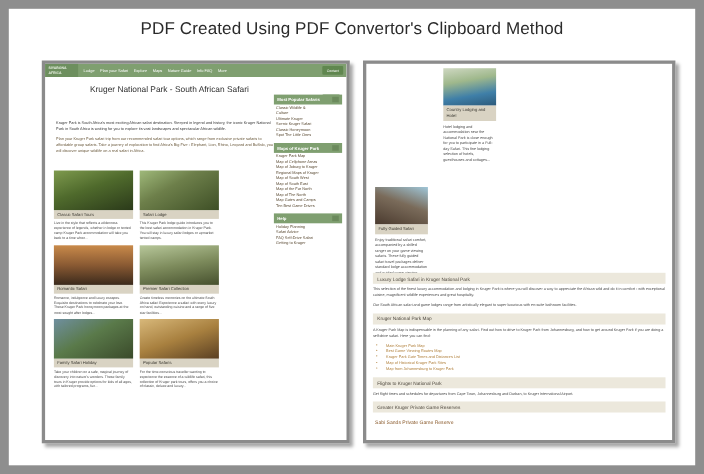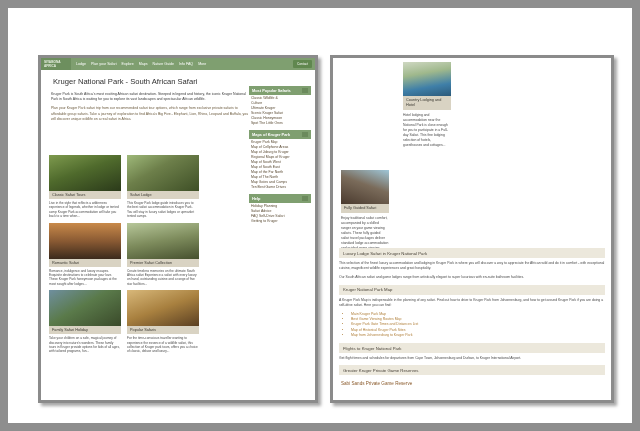--- a/index.html
+++ b/index.html
@@ -50,22 +50,22 @@
   }
   .nav-items { display: flex; gap: 5px; padding-left: 5px; flex: 1; }
   .nav-items span { font-size: 3.6px; color: #ffffff; white-space: nowrap; }
   .nav-btn {
     background: #60874f; color: #fff; font-size: 3.2px;
     padding: 2px 4px; margin-right: 3px; border-radius: 1px;
   }
 
   .lp-body { position: absolute; left: 0; top: 12px; right: 0; bottom: 0; }
   .lp-title {
-    font-size: 7.6px; color: #2f2f2f;
-    padding: 7px 60px 6px 12px; font-weight: normal;
+    text-align: center; font-size: 7.6px; color: #2f2f2f;
+    padding: 7px 60px 24px 12px; font-weight: normal;
   }
   .lp-menu-btn {
     position: absolute; right: 6px; top: 16px;
     background: #6f9560; color: #fff; font-size: 3.2px;
     padding: 2px 4px; border-radius: 1px;
   }
   .lp-intro { padding: 0 64px 0 10px; }
   .lp-intro p {
     font-size: 3.5px; line-height: 5.2px; color: #6c5b3e;
     margin-bottom: 4px; text-align: left;
@@ -120,20 +120,21 @@
   .sec-ul { margin: 0 0 5px 12px; }
   .sec-ul li { font-size: 3.5px; line-height: 5.2px; color: #b07f3a; }
   .sabi { font-size: 4.6px; color: #8a5a2b; padding: 3px 2px 0 2px; }
 </style>
 </head>
 <body>
 
 <div class="screen">
   <div class="paper">
 
+    <div class="doc-title">PDF Created Using PDF Convertor's Clipboard Method</div>
 
     <div class="page" id="page-left">
 
       <div class="navbar">
         <div class="logo">SIYABONA AFRICA</div>
         <div class="nav-items">
           <span>Lodge</span>
           <span>Plan your Safari</span>
           <span>Explore</span>
           <span>Maps</span>

